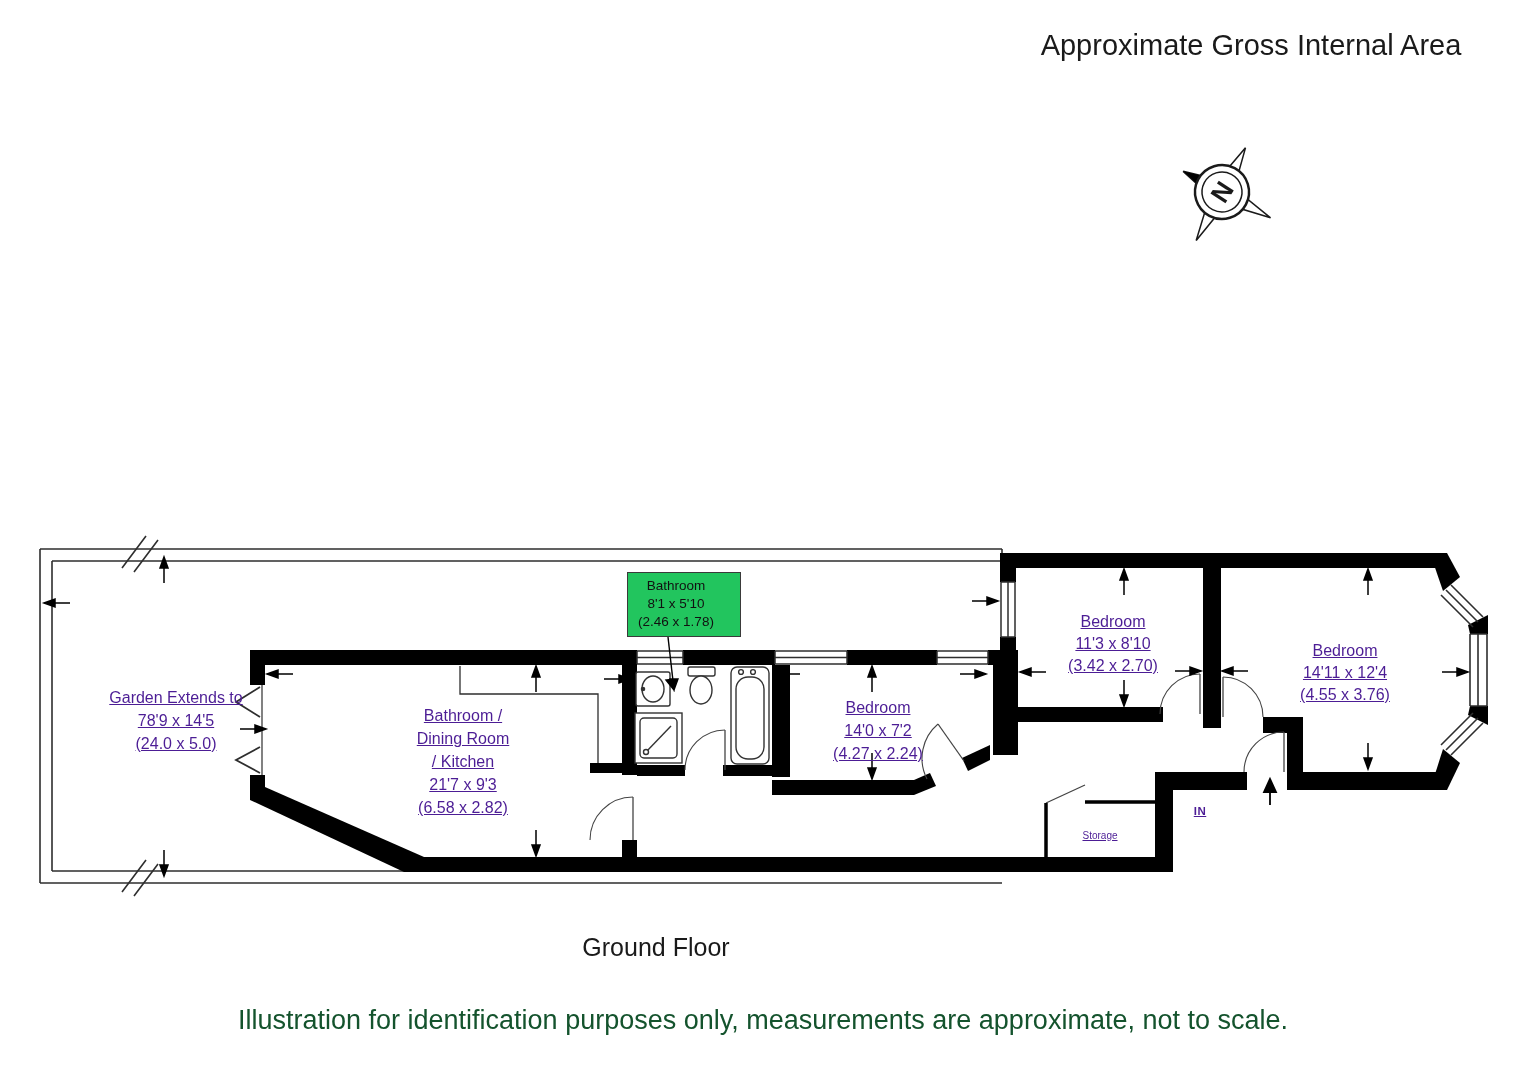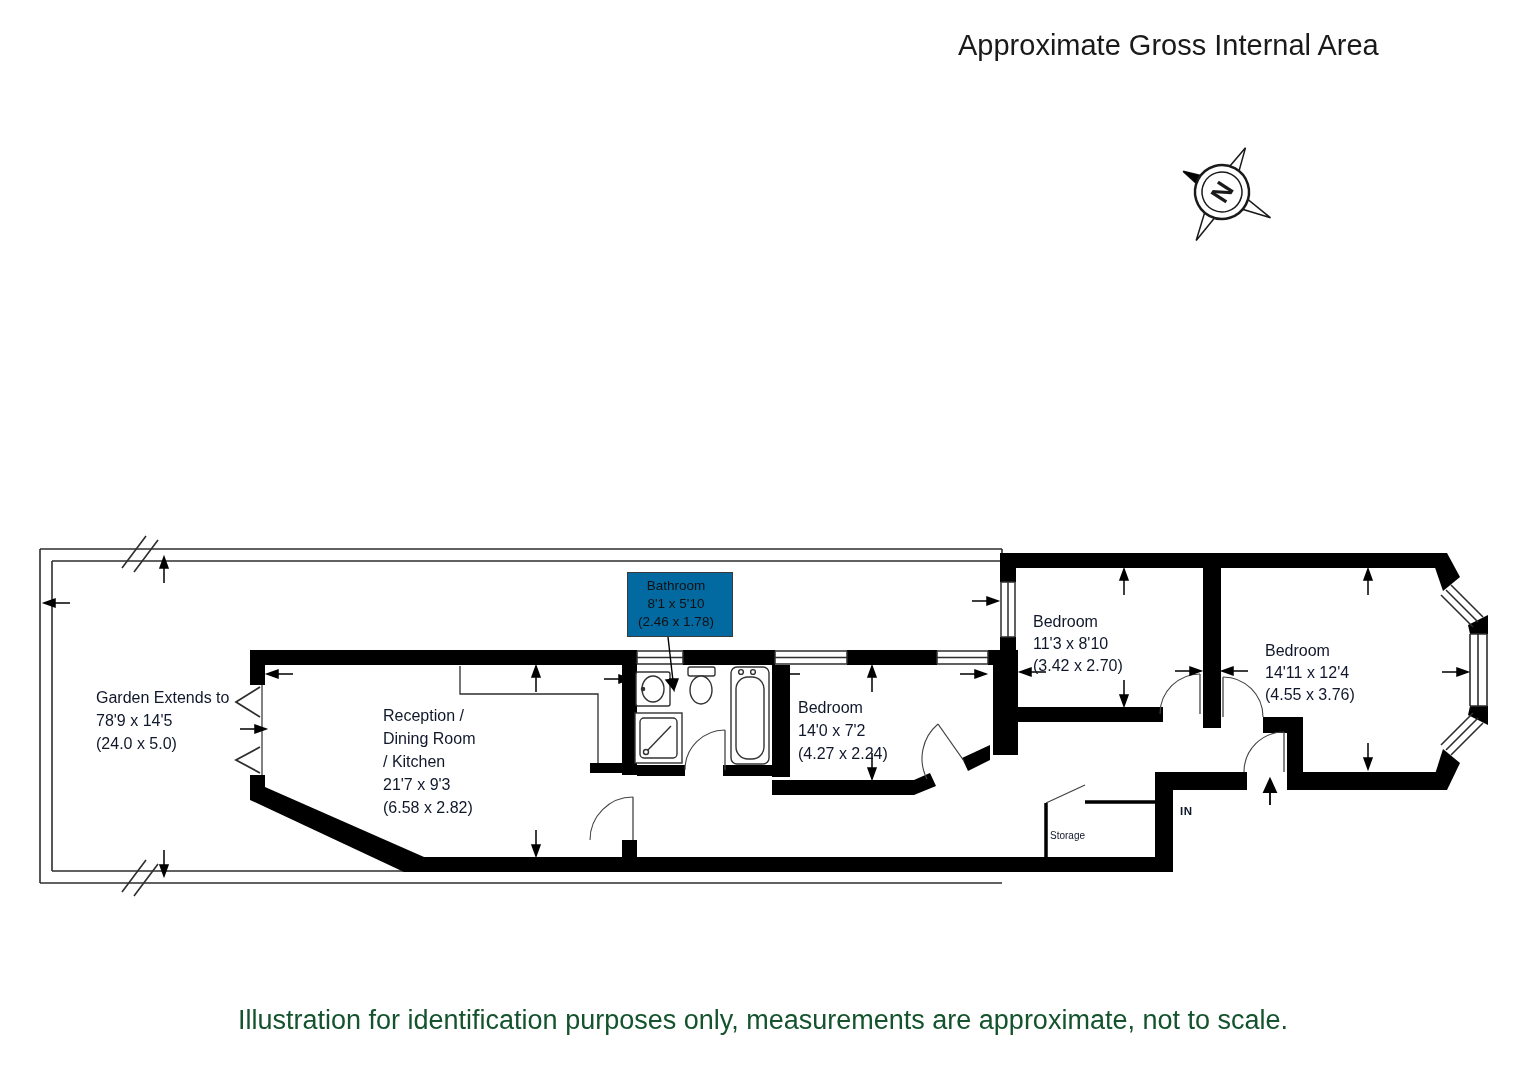--- a/index.html
+++ b/index.html
@@ -1,24 +1,24 @@
 <!DOCTYPE html>
 <html><head>
 <meta charset="utf-8">
 <style>
   html,body{margin:0;padding:0;background:#ffffff;}
   #page{position:relative;width:1526px;height:1080px;background:#ffffff;overflow:hidden;
         font-family:"Liberation Sans",sans-serif;color:#111;}
   #plan-svg{position:absolute;left:0;top:0;}
-  .lbl{position:absolute;line-height:23px;font-size:16px;color:#0f172a;}
+  .lbl{position:absolute;text-align:center;line-height:23px;font-size:16px;color:#4c1d95;text-decoration:underline;}
   .lbl div{white-space:nowrap;}
-  #title-block{position:absolute;left:958px;top:26px;width:540px;text-align:left;
+  #title-block{position:absolute;left:981px;top:26px;width:540px;text-align:center;
                font-size:29px;line-height:38px;color:#1a1a1a;}
-  #bathroom-label{position:absolute;left:627px;top:572px;width:96px;padding:4px 8px 5px 0;
-                  border:1.5px solid #3a3a3a;background:#0369a1;text-align:center;
+  #bathroom-label{position:absolute;left:627px;top:572px;width:96px;padding:4px 16px 5px 0;
+                  border:1.5px solid #3a3a3a;background:#22c55e;text-align:center;
                   font-size:13.5px;line-height:18px;}
   #garden-label{left:52px;top:686px;width:160px;padding-left:44px;}
   #reception-label{left:383px;top:704px;width:160px;}
   #bedroom1-label{left:798px;top:696px;width:160px;}
   #bedroom2-label{left:1033px;top:611px;width:160px;line-height:22px;}
   #bedroom3-label{left:1265px;top:640px;width:160px;line-height:22px;}
   #storage-label{left:1050px;top:824px;width:100px;font-size:10px;}
   #in-label{left:1180px;top:800px;width:40px;font-size:11.5px;font-weight:bold;letter-spacing:.5px;}
   #floor-label{position:absolute;left:506px;top:933px;width:300px;text-align:center;
                font-size:25px;color:#1a1a1a;}
@@ -213,21 +213,21 @@
     <div>Approximate Gross Internal Area</div>
   </div>
 
   <div class="lbl" id="garden-label">
     <div>Garden Extends to</div>
     <div>78'9 x 14'5</div>
     <div>(24.0 x 5.0)</div>
   </div>
 
   <div class="lbl" id="reception-label">
-    <div>Reception /</div>
+    <div>Bathroom /</div>
     <div>Dining Room</div>
     <div>/ Kitchen</div>
     <div>21'7 x 9'3</div>
     <div>(6.58 x 2.82)</div>
   </div>
 
   <div id="bathroom-label">
     <div>Bathroom</div>
     <div>8'1 x 5'10</div>
     <div>(2.46 x 1.78)</div>
@@ -252,15 +252,16 @@
   </div>
 
   <div class="lbl" id="storage-label">
     <div>Storage</div>
   </div>
 
   <div class="lbl" id="in-label">
     <div>IN</div>
   </div>
 
+  <div id="floor-label">Ground Floor</div>
   <div id="disclaimer">Illustration for identification purposes only, measurements are approximate, not to scale.</div>
 
 </div>
 
 </body></html>

